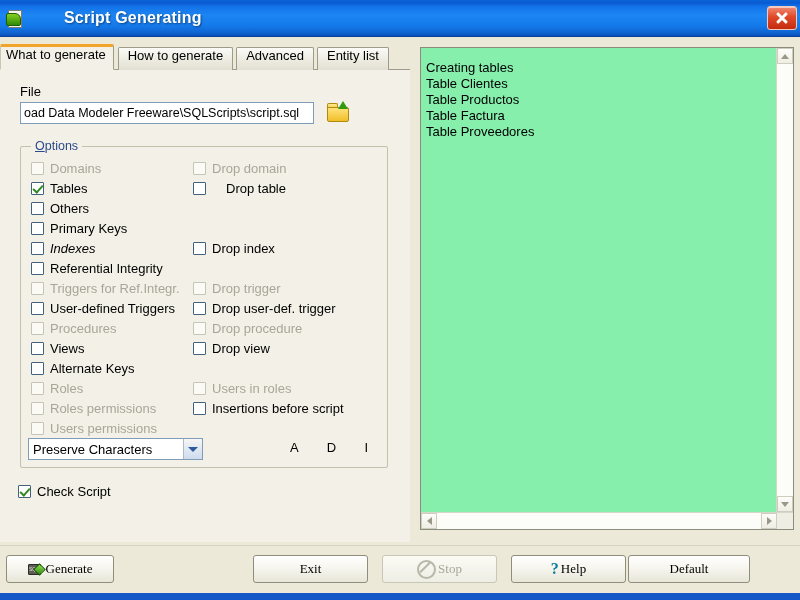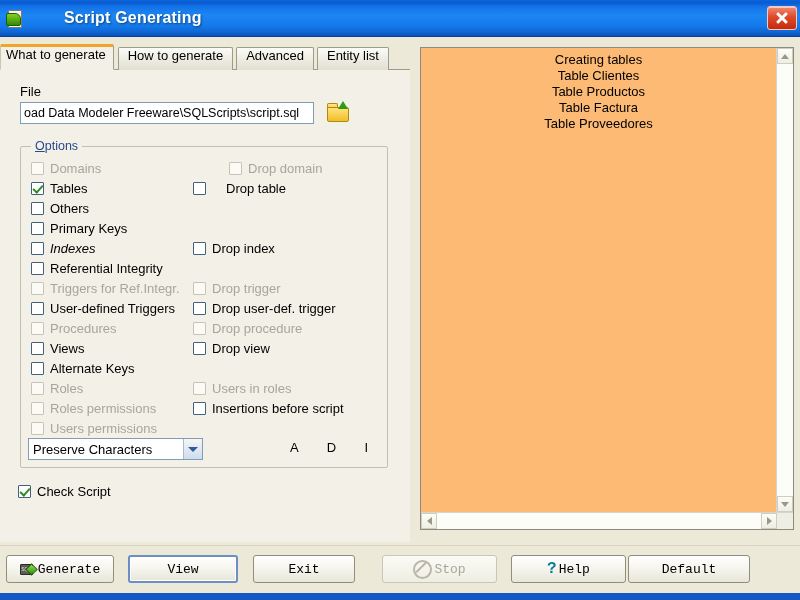--- a/index.html
+++ b/index.html
@@ -305,25 +305,24 @@
     width: 374px; height: 483px;
     box-sizing: border-box;
     border: 1px solid #8c8c7e;
     background: #ffffff;
     display: flex;
     flex-direction: column;
   }
   .log-row { flex: 1 1 auto; display: flex; min-height: 0; }
   .log-body {
     flex: 1 1 auto;
-    background: #fdba74;
-    padding: 4px 5px;
+    background: #86efac;
+    padding: 12px 5px;
     overflow: hidden;
     min-width: 0;
-    text-align: center;
   }
   .log-line {
     font-size: 13px;
     color: #000;
     line-height: 16px;
     white-space: nowrap;
   }
 
   .vscroll {
     width: 16px;
@@ -379,21 +378,21 @@
     border-top: 1px solid #d6d3c2;
   }
   .btn {
     position: absolute;
     top: 9px;
     height: 28px;
     box-sizing: border-box;
     background: linear-gradient(to bottom, #ffffff 0%, #f6f5ee 48%, #e8e6d8 100%);
     border: 1px solid #8f8d7c;
     border-radius: 3px;
-    font-family: Liberation Mono, monospace;
+    font-family: Liberation Serif, serif;
     font-size: 13px;
     color: #000;
     display: flex;
     align-items: center;
     justify-content: center;
     gap: 2px;
     cursor: pointer;
     padding: 0;
   }
   .btn.focused {
@@ -557,21 +556,21 @@
         </div>
       <div class="opt disabled" style="left:10px; top:254px;">
           <span class="cb"></span>
           <span>Roles permissions</span>
         </div>
       <div class="opt disabled" style="left:10px; top:274px;">
           <span class="cb"></span>
           <span>Users permissions</span>
         </div>
 
-      <div class="opt disabled" style="left:172px; top:14px;margin-left:36px;">
+      <div class="opt disabled" style="left:172px; top:14px;">
           <span class="cb"></span>
           <span>Drop domain</span>
         </div>
       <div class="opt" style="left:172px; top:34px;gap:14px;">
           <span class="cb"></span>
           <span>Drop table</span>
         </div>
       <div class="opt" style="left:172px; top:94px;">
           <span class="cb"></span>
           <span>Drop index</span>
@@ -653,24 +652,21 @@
   </div>
 
   <div class="buttonbar">
     <button class="btn" style="left:6px; width:108px;">
       <span class="ico-sql">
           <span class="box"></span>
           <span class="dia"></span>
         </span>
       <span>Generate</span>
     </button>
-    <button class="btn focused" style="left:128px; width:110px;">
-      <span>View</span>
-    </button>
-    <button class="btn" style="left:253px; width:102px;">
+    <button class="btn" style="left:253px; width:115px;">
       <span>Exit</span>
     </button>
     <button class="btn disabled" style="left:382px; width:115px;text-align:center;">
       <span class="ico-stop"></span>
       <span>Stop</span>
     </button>
     <button class="btn" style="left:511px; width:115px;">
       <span class="ico-help">?</span>
       <span>Help</span>
     </button>

